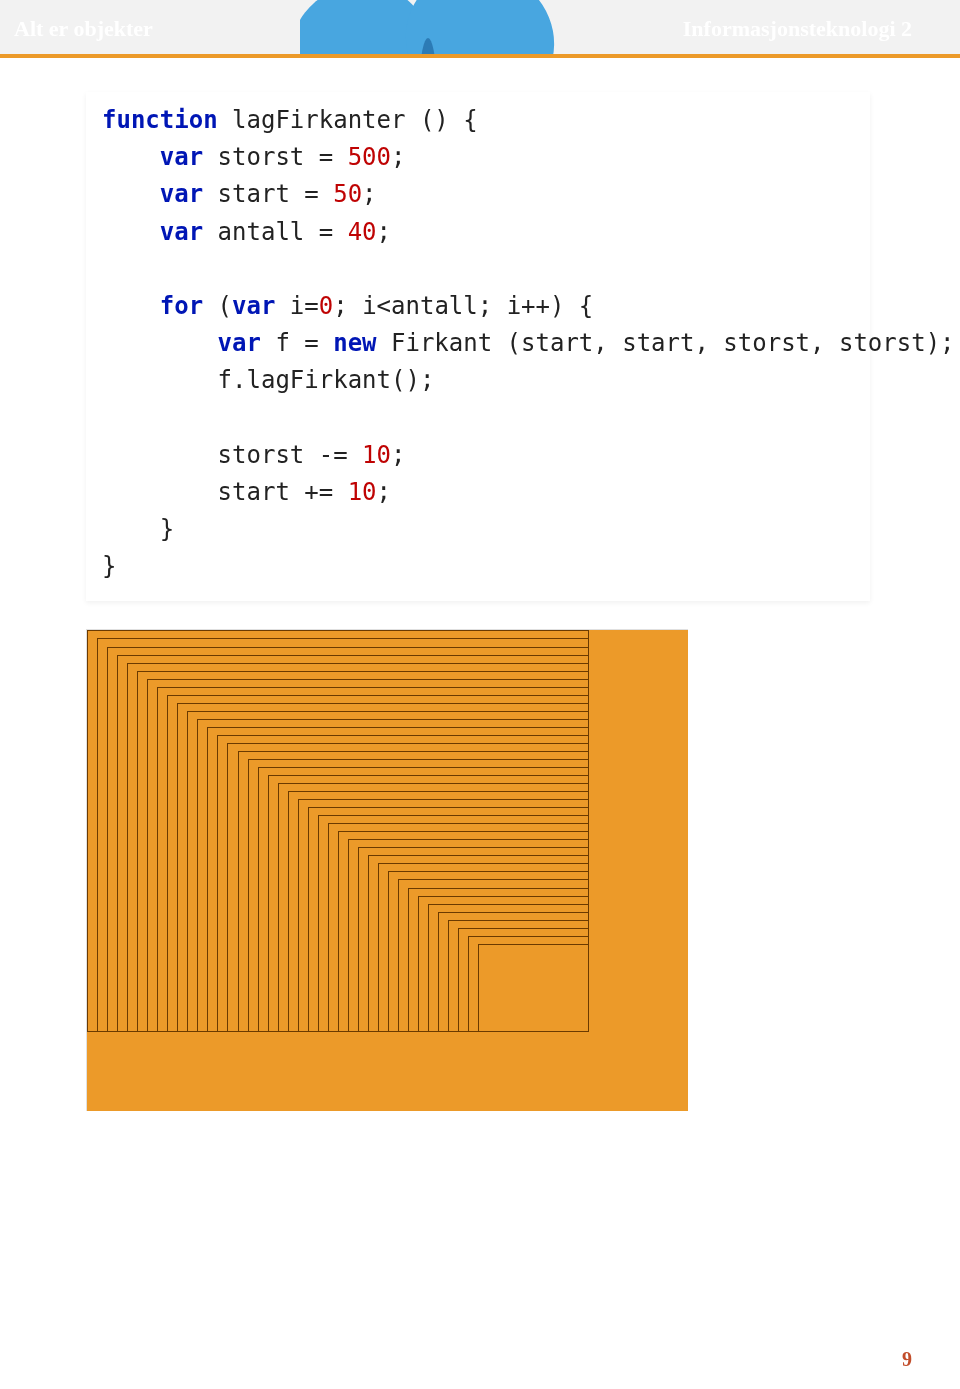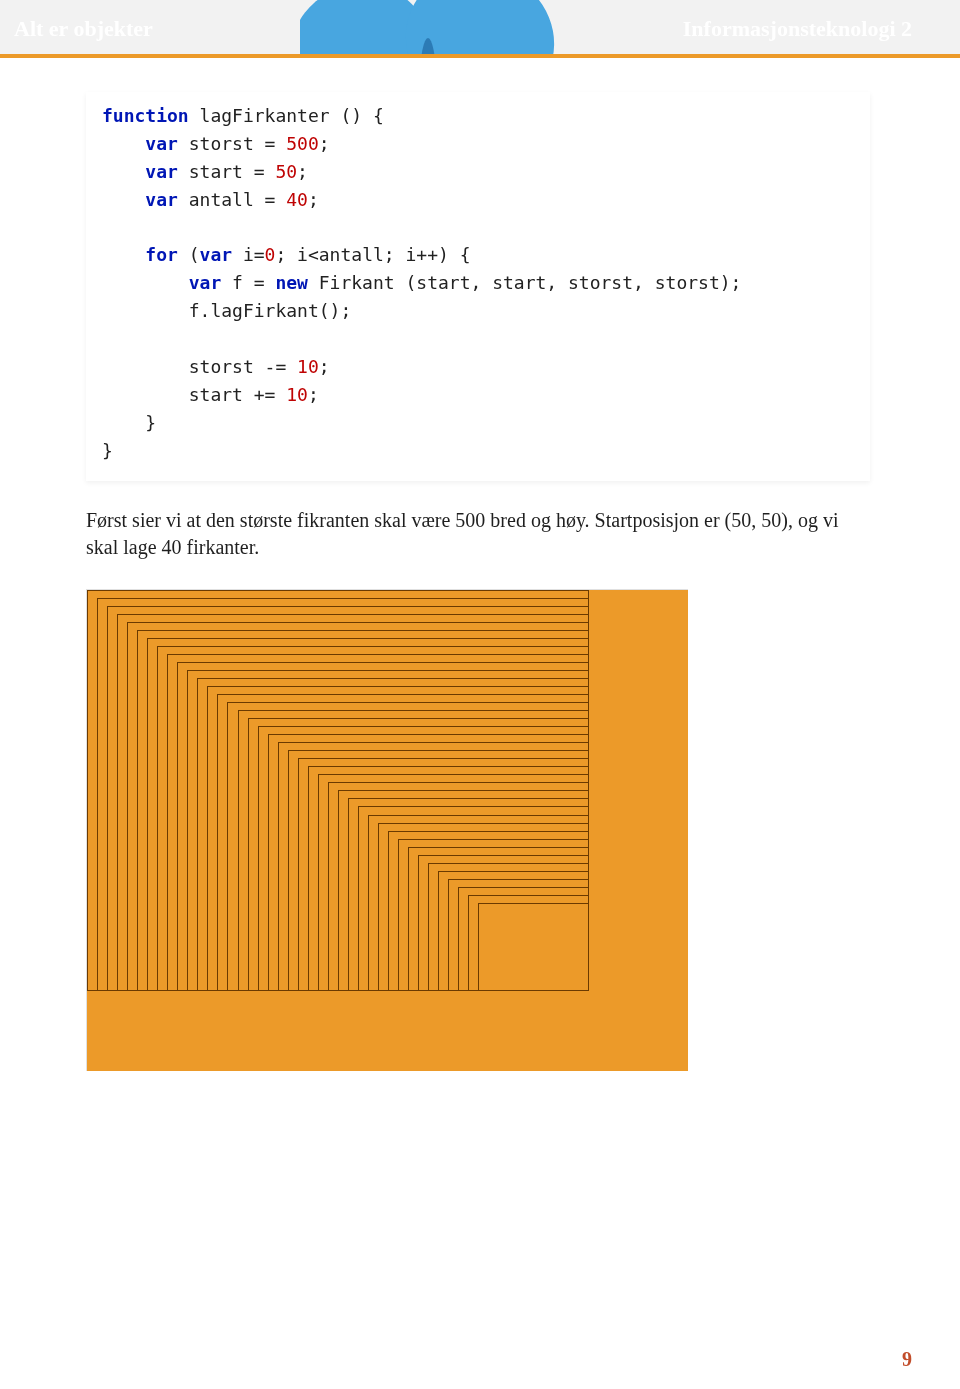--- a/index.html
+++ b/index.html
@@ -67,21 +67,21 @@
     margin-bottom: 18px;
     font-family: 'Century Schoolbook', Georgia, serif;
   }
   .code-block {
     background: #ffffff;
     border: none;
     box-shadow: 0 2px 5px rgba(0,0,0,0.06);
     padding: 10px 16px 16px 16px;
     margin: 8px 0 26px 0;
     font-family: 'Consolas', 'Menlo', monospace;
-    font-size: 18px;
+    font-size: 24px;
     line-height: 1.55;
     white-space: pre;
     color: #222;
   }
   .kw  { color: #0016b5; font-weight: bold; }
   .num { color: #bf0303; }
   .canvas-wrap {
     margin-top: 28px;
   }
   .canvas {
@@ -140,21 +140,20 @@
 
     <span class="kw">for</span><span> (</span><span class="kw">var</span><span> i=</span><span class="num">0</span><span>; i&lt;antall; i++) {</span>
         <span class="kw">var</span><span> f = </span><span class="kw">new</span><span> Firkant (start, start, storst, storst);</span>
         <span>f.lagFirkant();</span>
 
         <span>storst -= </span><span class="num">10</span><span>;</span>
         <span>start += </span><span class="num">10</span><span>;</span>
     <span>}</span>
 <span>}</span></div>
 
-    <p class="para">Først sier vi at den største fikranten skal være 500 bred og høy. Startposisjon er (50, 50), og vi skal lage 40 firkanter.</p>
 
     <div class="canvas-wrap">
       <div class="canvas" id="squares-canvas">
           <div class="sq" style="left: 0px; top: 0px; width: 501.667px; height: 401.667px;"></div>
           <div class="sq" style="left: 10.0333px; top: 8.03333px; width: 491.633px; height: 393.633px;"></div>
           <div class="sq" style="left: 20.0667px; top: 16.0667px; width: 481.6px; height: 385.6px;"></div>
           <div class="sq" style="left: 30.1px; top: 24.1px; width: 471.567px; height: 377.567px;"></div>
           <div class="sq" style="left: 40.1333px; top: 32.1333px; width: 461.533px; height: 369.533px;"></div>
           <div class="sq" style="left: 50.1667px; top: 40.1667px; width: 451.5px; height: 361.5px;"></div>
           <div class="sq" style="left: 60.2px; top: 48.2px; width: 441.467px; height: 353.467px;"></div>

